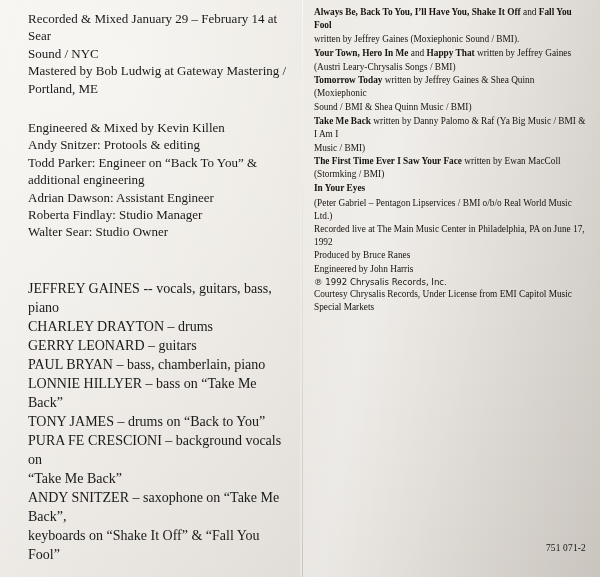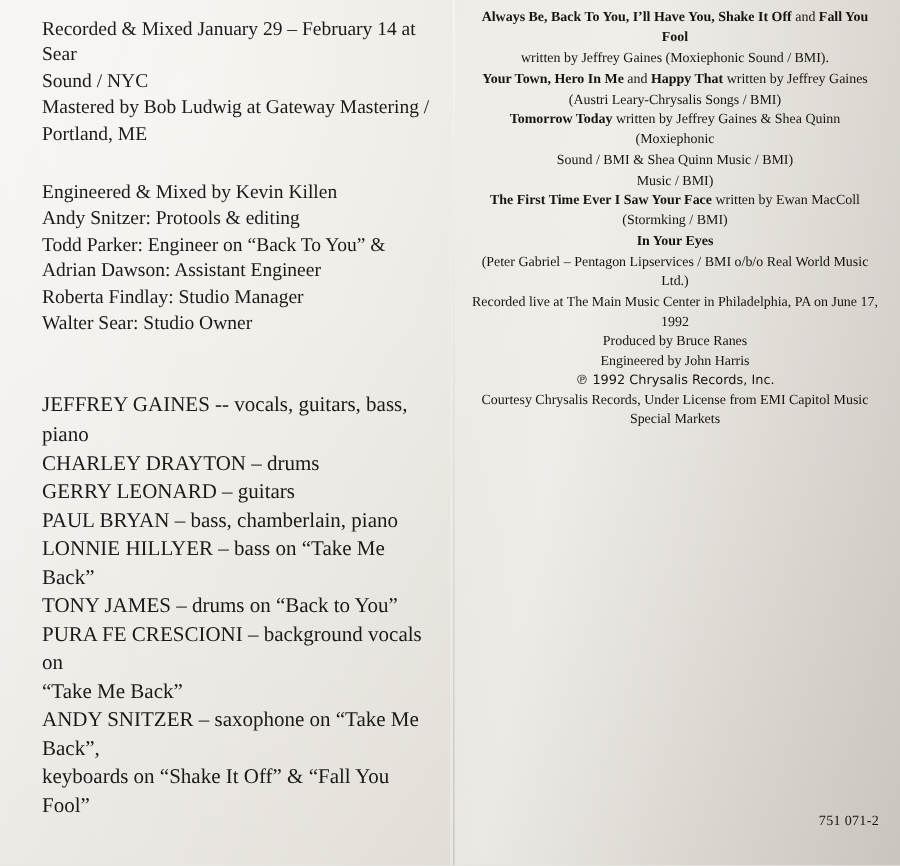--- a/index.html
+++ b/index.html
@@ -74,21 +74,20 @@
   .prod p {
     margin: 0;
     font-size: 13.2px;
     line-height: 1.345;
   }
   
   .rblock {
     font-size: 9.3px;
     line-height: 1.42;
     color: #17140f;
-    text-align: center;
   }
   .rblock p {
     margin: 0 0 0 0;
   }
   .rblock .song {
     margin-bottom: 1px;
   }
   .b { font-weight: bold; }
   .catalog {
     position: absolute;
@@ -118,20 +117,21 @@
     <p>Mastered by Bob Ludwig at Gateway Mastering /</p>
     <p>Portland, ME</p>
   </div>
 
   <div class="gap-lg"></div>
 
   <div class="lblock">
     <p>Engineered &amp; Mixed by Kevin Killen</p>
     <p>Andy Snitzer:  Protools &amp; editing</p>
     <p>Todd Parker:  Engineer on “Back To You” &amp;</p>
+    <p>additional engineering</p>
     <p>Adrian Dawson:  Assistant Engineer</p>
     <p>Roberta Findlay: Studio Manager</p>
     <p>Walter Sear:  Studio Owner</p>
   </div>
 
   <div style="height:38px"></div>
 
   <div class="performers">
     <p>JEFFREY GAINES -- vocals, guitars, bass, piano</p>
     <p>CHARLEY DRAYTON – drums</p>
@@ -168,20 +168,23 @@
     <p class="song">
       <span class="b">Your Town, Hero In Me</span><span> and </span><span class="b">Happy That</span><span> written by Jeffrey Gaines</span>
     </p>
     <p>(Austri Leary-Chrysalis Songs / BMI)</p>
 
     <p class="song">
       <span class="b">Tomorrow Today</span><span> written by Jeffrey Gaines &amp; Shea Quinn (Moxiephonic</span>
     </p>
     <p>Sound / BMI &amp; Shea Quinn Music / BMI)</p>
 
+    <p class="song">
+      <span class="b">Take Me Back</span><span> written by Danny Palomo &amp; Raf (Ya Big Music / BMI &amp; I Am I</span>
+    </p>
     <p>Music / BMI)</p>
 
     <p class="song">
       <span class="b">The First Time Ever I Saw Your Face</span><span> written by Ewan MacColl (Stormking / BMI)</span>
     </p>
 
     <p class="song">
       <span class="b">In Your Eyes</span>
     </p>
     <p>(Peter Gabriel – Pentagon Lipservices / BMI o/b/o Real World Music Ltd.)</p>

